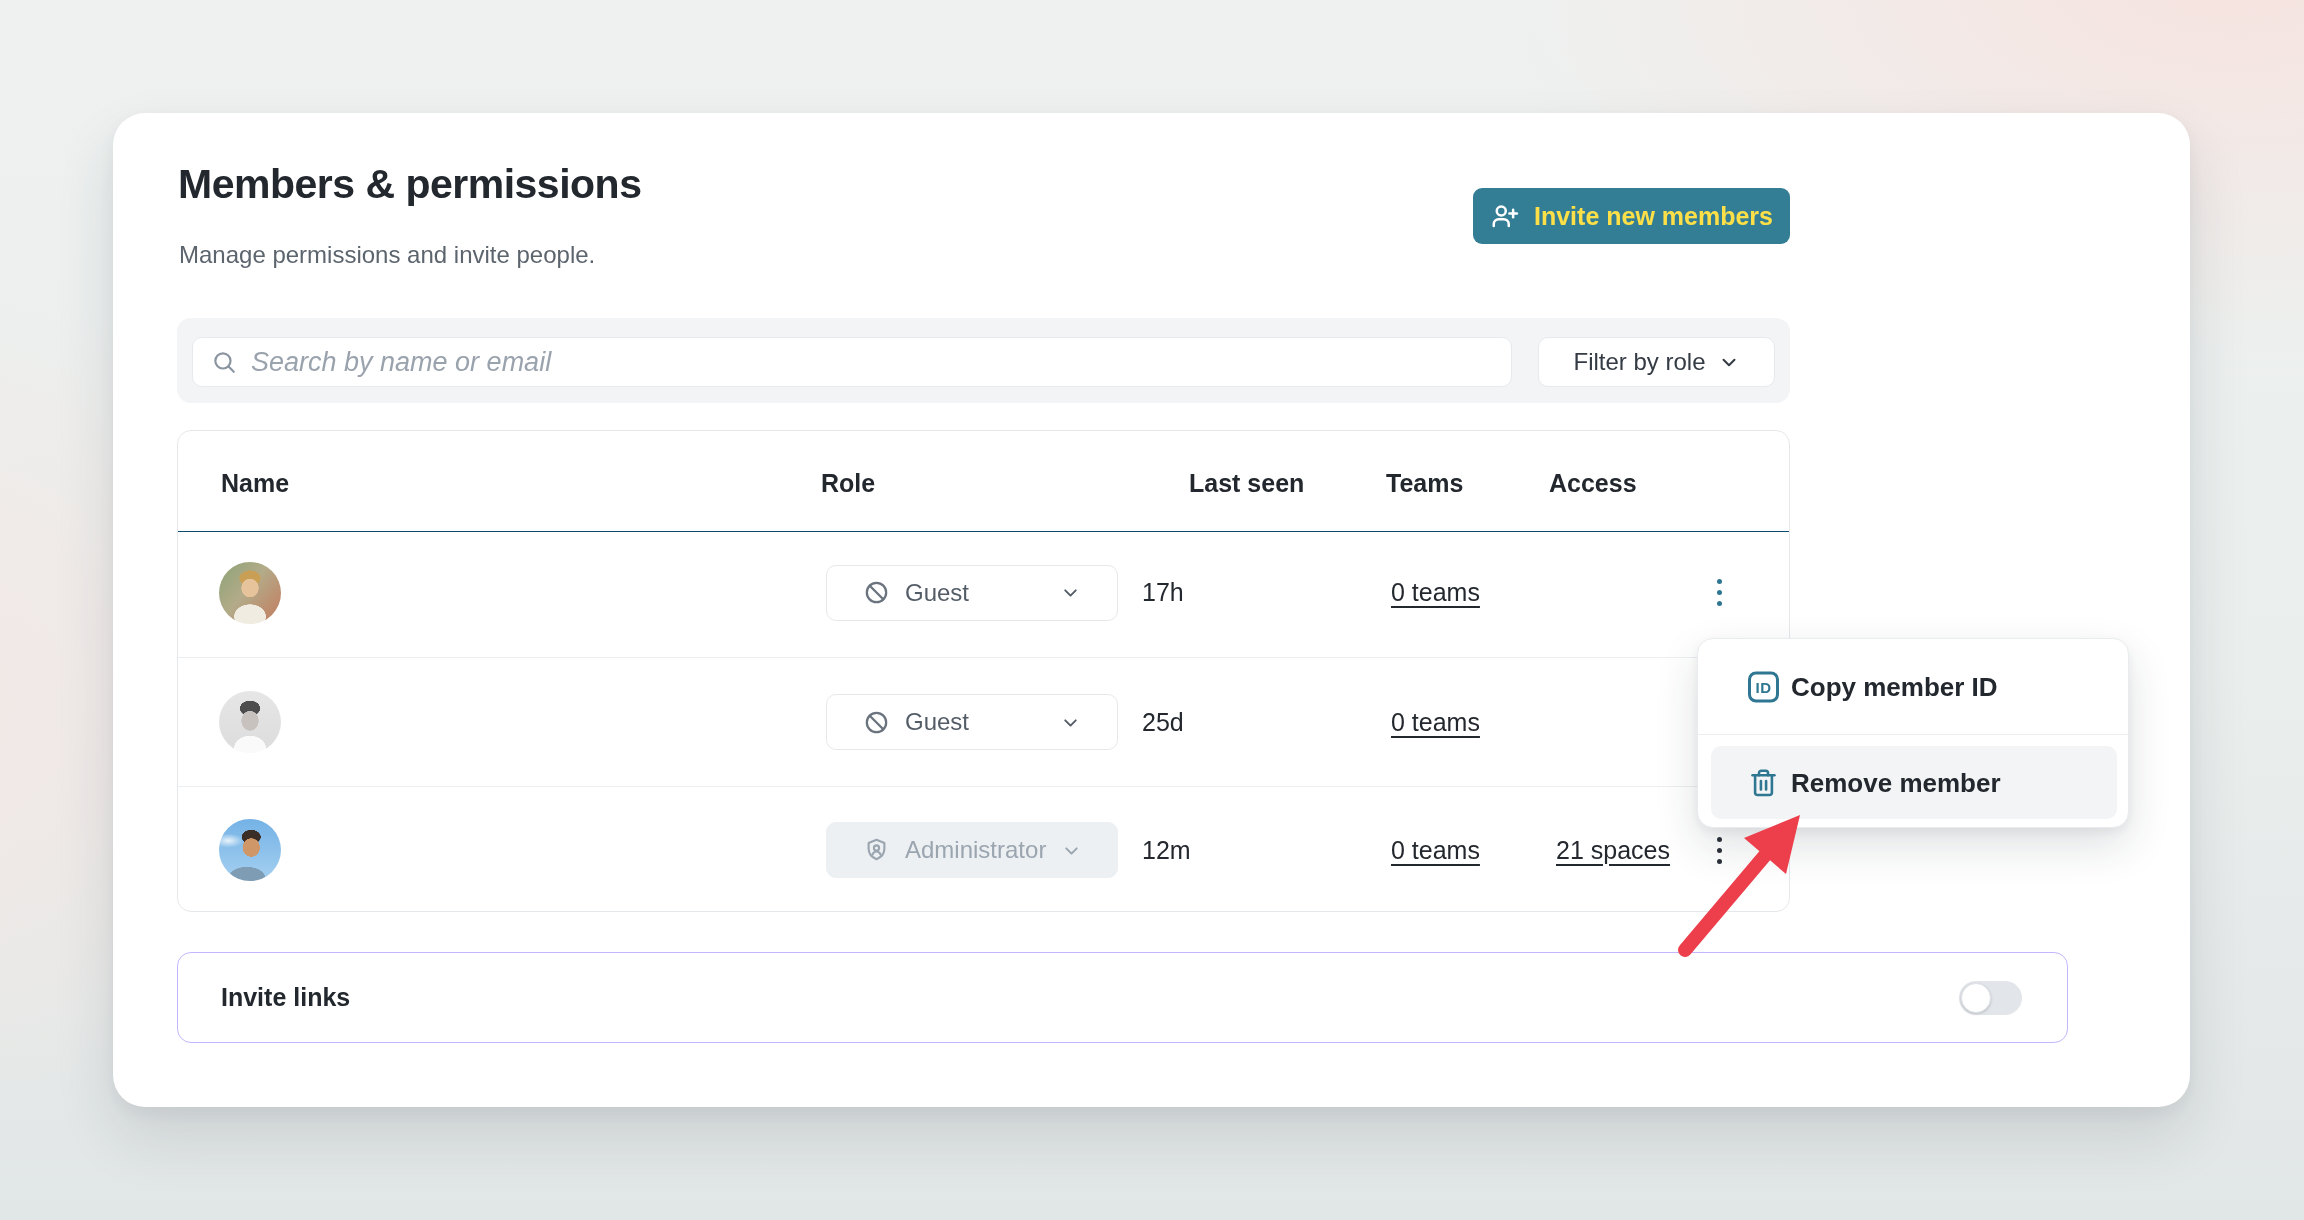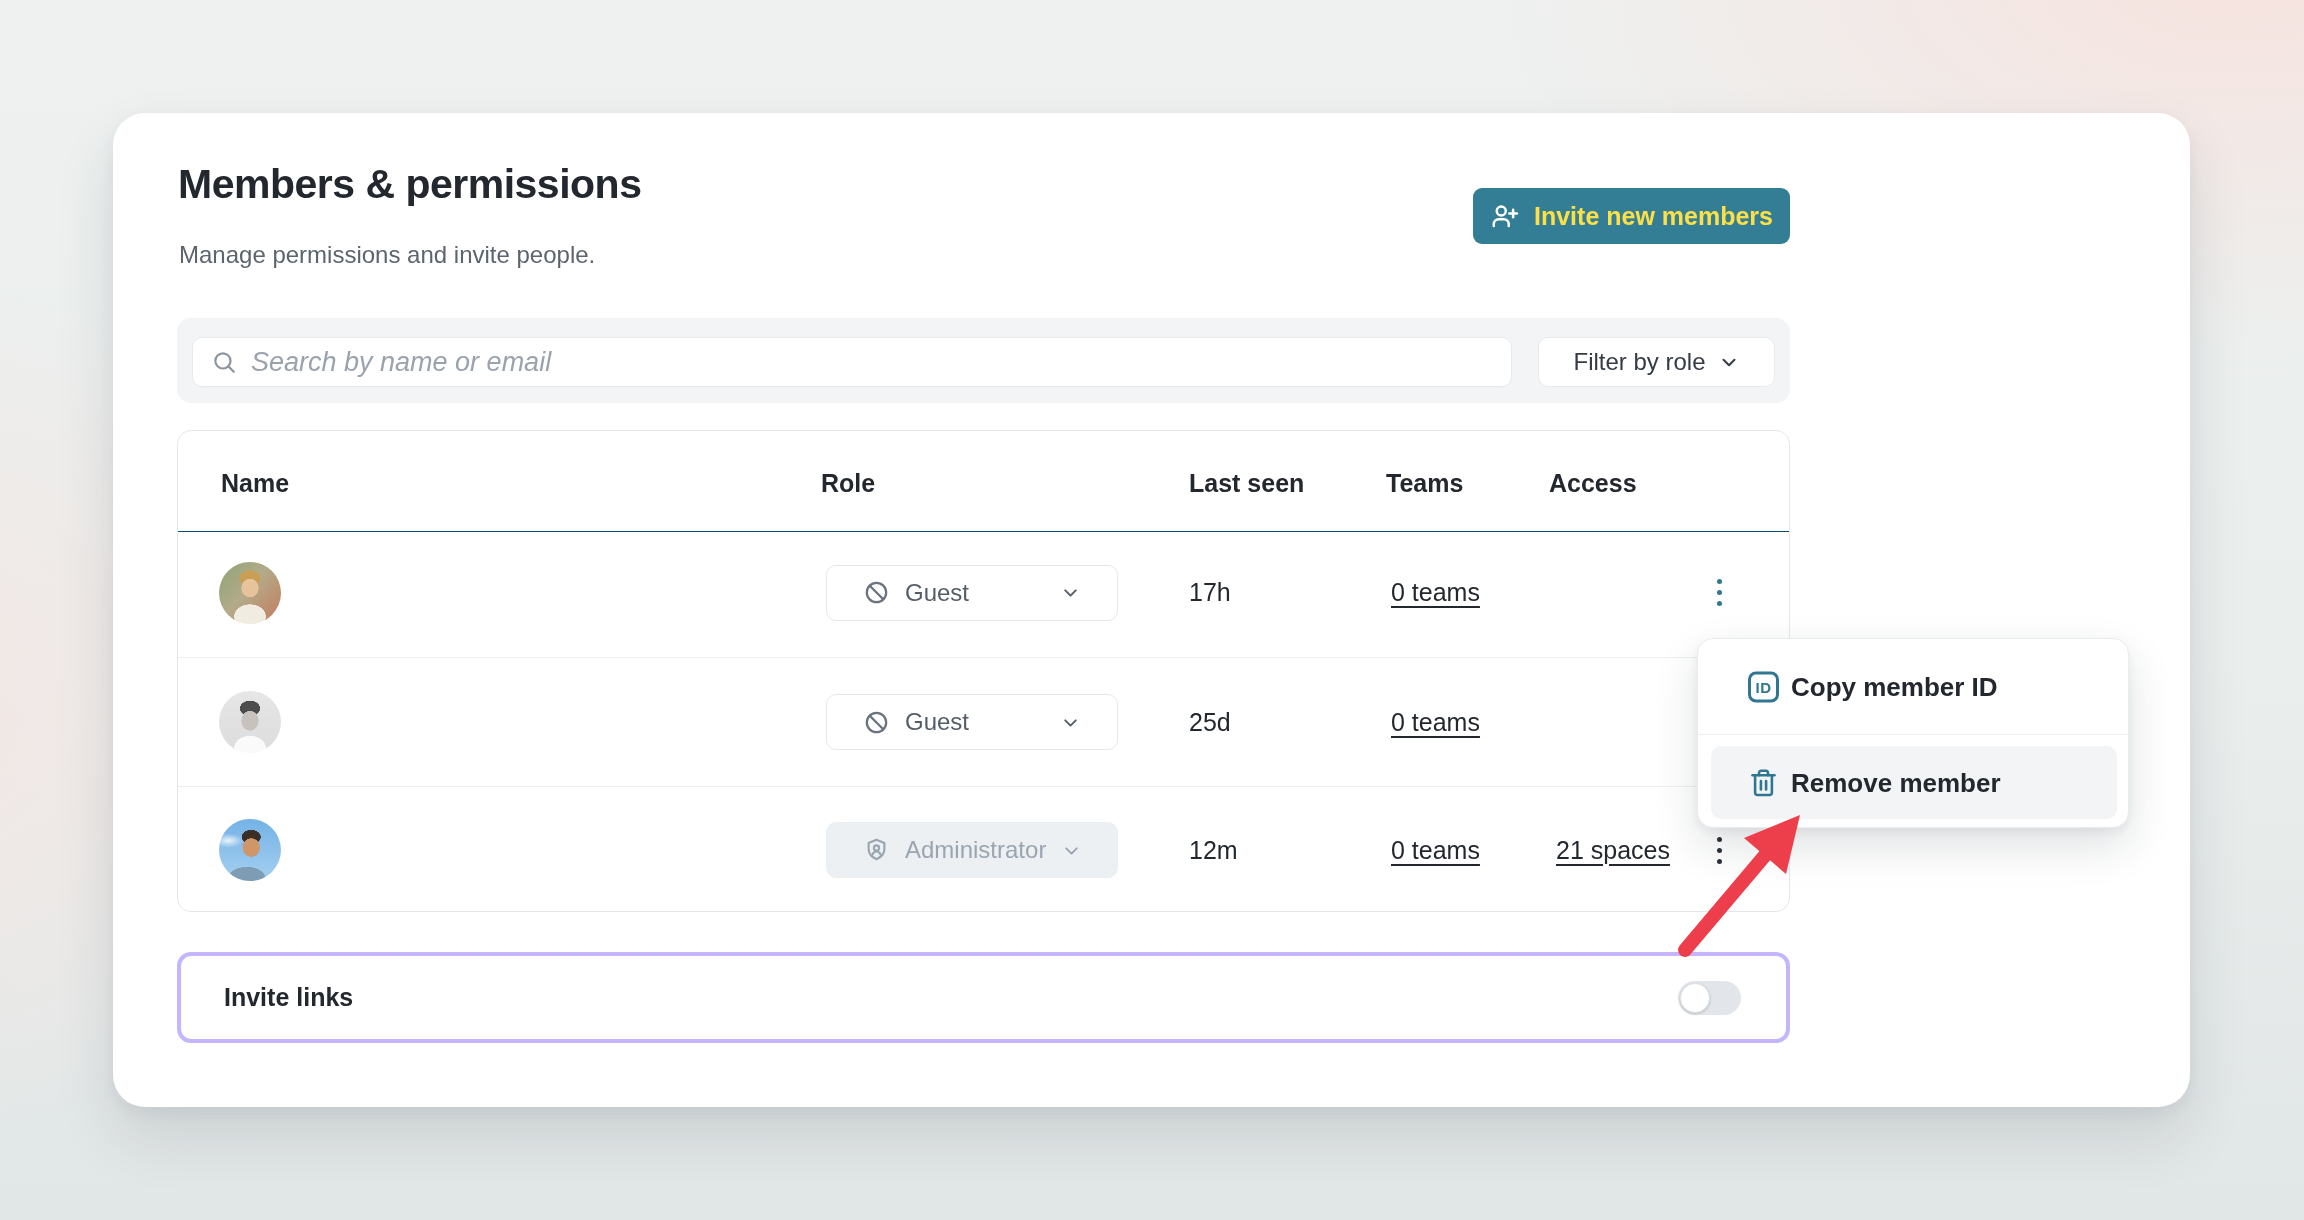--- a/index.html
+++ b/index.html
@@ -111,39 +111,39 @@
     width:292px; height:56px; border-radius:10px; cursor:pointer;
     background:#ffffff; border:1px solid #e6e9ec;
     display:flex; align-items:center; gap:15px; padding:0 36px;
     font-size:24px; color:#545d67; font-family:inherit;
   }
   .role-select .chev { margin-left:auto; display:flex; }
   .role-select.disabled {
     background:#edf0f2; border-color:#edf0f2; color:#9aa5b0; cursor:default;
   }
 
-  .cell-last   { left:1011px; font-size:25px; color:#23282e; }
+  .cell-last   { left:964px; font-size:25px; color:#23282e; }
   .cell-teams  { left:1213px; }
   .cell-access { left:1378px; }
   .link {
     font-size:25px; color:#23282e; text-decoration:underline;
     text-underline-offset:5px; text-decoration-thickness:2px; cursor:pointer;
   }
 
   .kebab {
     position:absolute; left:1526px; top:0; height:100%; width:30px;
     display:flex; flex-direction:column; align-items:center; justify-content:center;
     gap:6px; cursor:pointer;
   }
   .kebab i { width:5px; height:5px; border-radius:50%; background:#2b313a; }
   .kebab.active i { background:#2e7691; }
 
   .invite-links-card {
-    position:absolute; left:64px; top:839px; width:1613px; height:91px;
-    background:#ffffff; border:4px solid #c4b5fd; border-radius:14px;
+    position:absolute; left:64px; top:839px; width:1891px; height:91px;
+    background:#ffffff; border:1px solid #c4b5fd; border-radius:14px;
   }
   .invite-links-label {
     position:absolute; left:43px; top:0; height:100%;
     display:flex; align-items:center; font-size:25px; font-weight:600; color:#23282e;
   }
   .toggle {
     position:absolute; right:45px; top:50%; margin-top:-17px;
     width:63px; height:34px; border-radius:17px; background:#e2e6ea; cursor:pointer;
   }
   .toggle .knob {

